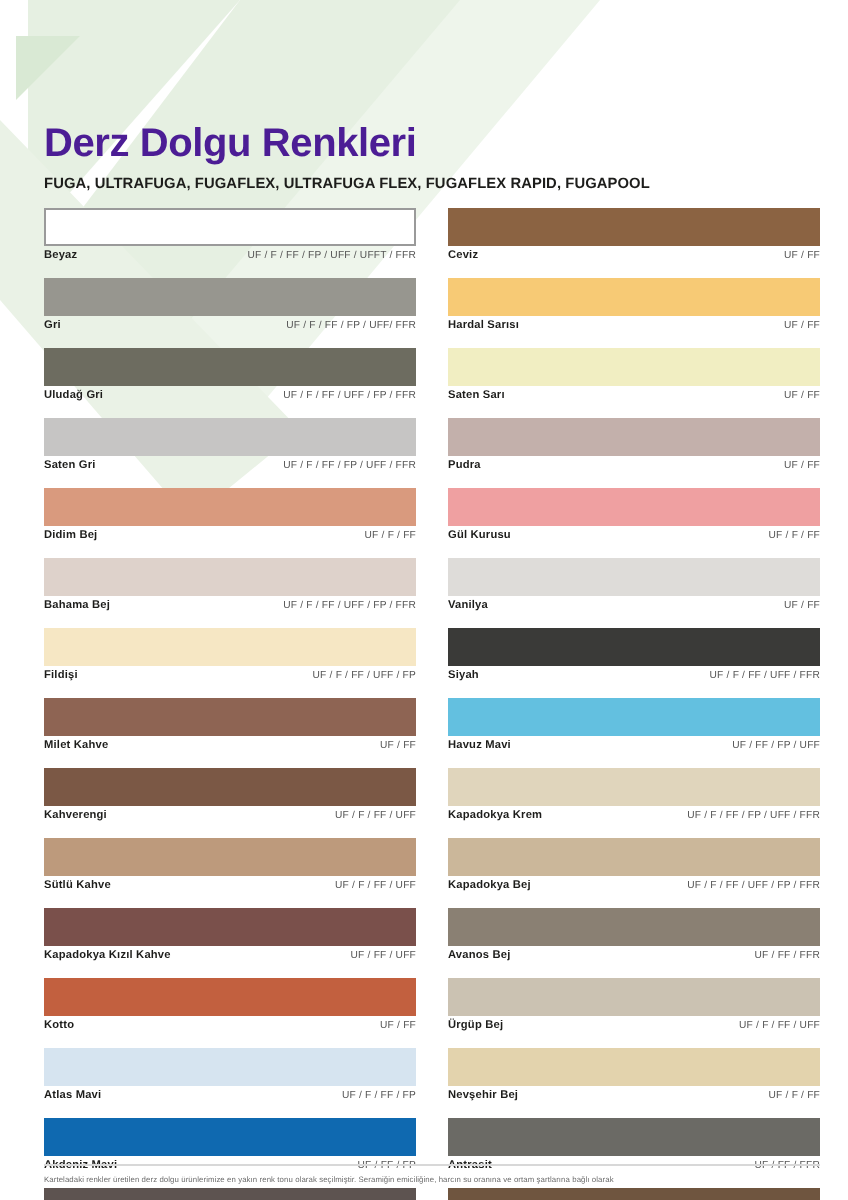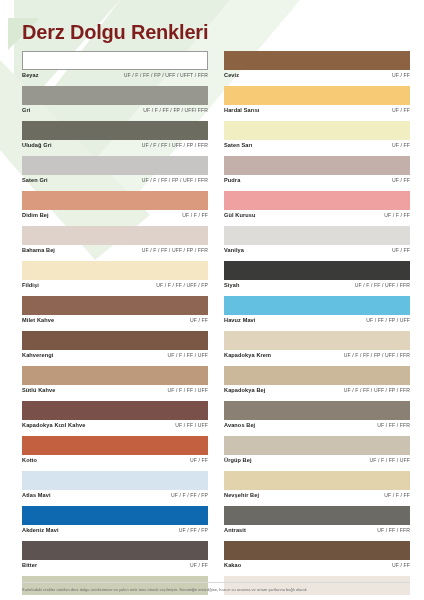--- a/index.html
+++ b/index.html
@@ -131,21 +131,22 @@
     <svg width="424" height="300" viewBox="0 0 424 300" xmlns="http://www.w3.org/2000/svg">
       <polygon points="14,0 120,0 14,120" fill="#e6f0e2"></polygon>
       <polygon points="120,0 260,0 60,200 14,140" fill="#e6f0e2"></polygon>
       <polygon points="230,0 300,0 120,215 95,160" fill="#eef5eb"></polygon>
       <polygon points="0,60 150,215 95,260 0,150" fill="#eaf2e6"></polygon>
       <polygon points="8,18 40,18 8,50" fill="#d9e9d4"></polygon>
     </svg>
   </div>
 
   <div class="header">
-    <div class="title" style="color: #7f1d1d;">Derz Dolgu Renkleri</div>
+    <div class="title" style="color: #4c1d95; margin-top: 40px;">Derz Dolgu Renkleri</div>
+    <div class="subtitle">FUGA, ULTRAFUGA, FUGAFLEX, ULTRAFUGA FLEX, FUGAFLEX RAPID, FUGAPOOL</div>
   </div>
 
   <div class="columns">
     <div class="col" id="col-left">
         <div class="entry">
           <div class="swatch bordered" style="background: rgb(255, 255, 255);"></div>
           <div class="caption">
             <span class="cname">Beyaz</span>
             <span class="ccode">UF / F / FF / FP / UFF / UFFT / FFR</span>
           </div>

